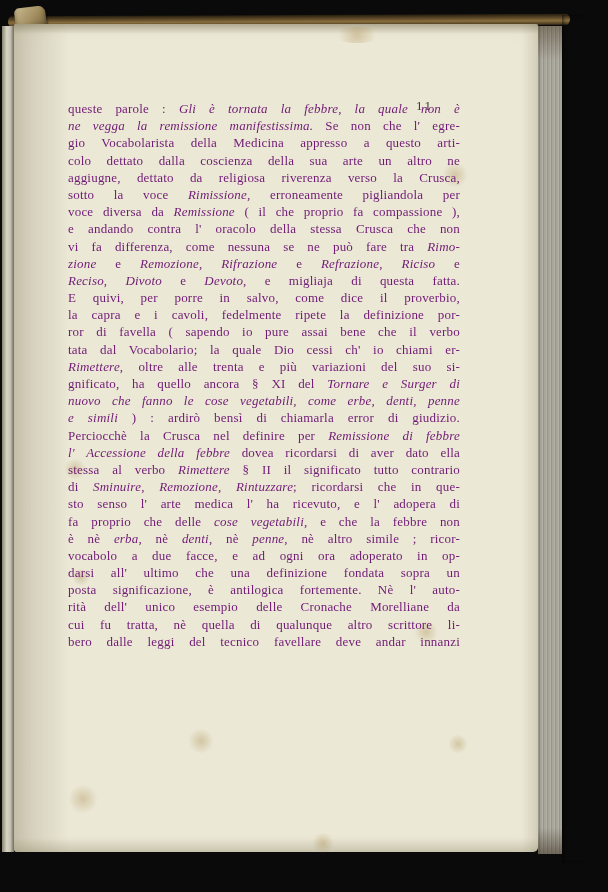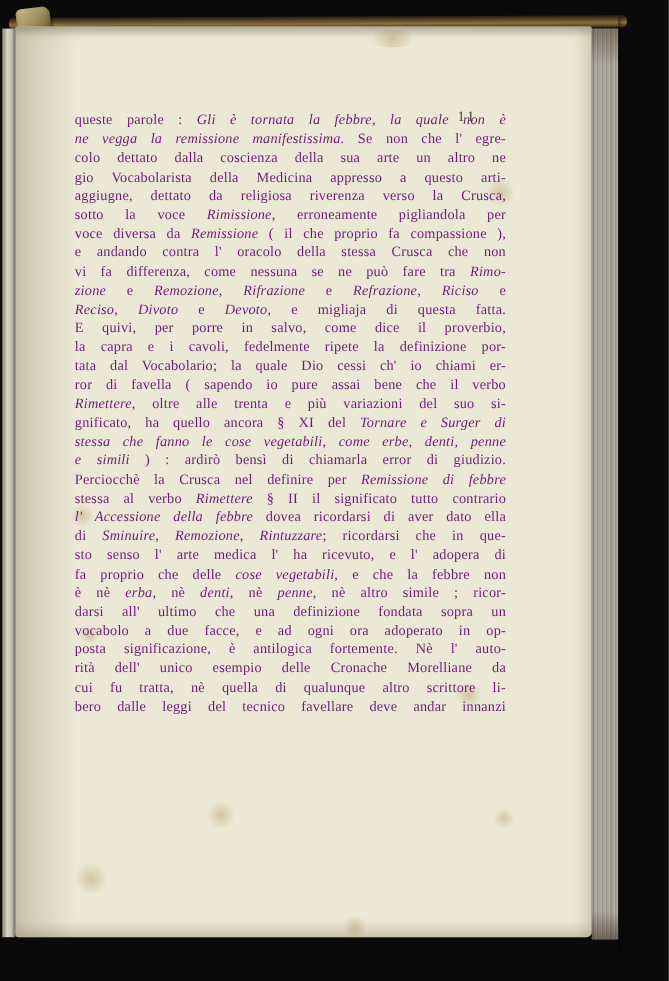--- a/index.html
+++ b/index.html
@@ -124,46 +124,46 @@
     <div class="spot s5"></div>
     <div class="spot s6"></div>
     <div class="spot s7"></div>
     <div class="spot s8"></div>
     <div class="spot s9"></div>
 
     <div class="page-number">11</div>
     <div class="text-block">
         <div class="line"><span>queste parole : </span><span class="it">Gli è tornata la febbre, la quale non è</span></div>
         <div class="line"><span class="it">ne vegga la remissione manifestissima.</span><span> Se non che l' egre-</span></div>
+        <div class="line"><span>gio Vocabolarista della Medicina appresso a questo arti-</span></div>
         <div class="line"><span>colo dettato dalla coscienza della sua arte un altro ne</span></div>
-        <div class="line"><span>gio Vocabolarista della Medicina appresso a questo arti-</span></div>
         <div class="line"><span>aggiugne, dettato da religiosa riverenza verso la Crusca,</span></div>
         <div class="line"><span>sotto la voce </span><span class="it">Rimissione</span><span>, erroneamente pigliandola per</span></div>
         <div class="line"><span>voce diversa da </span><span class="it">Remissione</span><span> ( il che proprio fa compassione ),</span></div>
         <div class="line"><span>e andando contra l' oracolo della stessa Crusca che non</span></div>
         <div class="line"><span>vi fa differenza, come nessuna se ne può fare tra </span><span class="it">Rimo-</span></div>
         <div class="line"><span class="it">zione</span><span> e </span><span class="it">Remozione</span><span>, </span><span class="it">Rifrazione</span><span> e </span><span class="it">Refrazione</span><span>, </span><span class="it">Riciso</span><span> e</span></div>
         <div class="line"><span class="it">Reciso</span><span>, </span><span class="it">Divoto</span><span> e </span><span class="it">Devoto</span><span>, e migliaja di questa fatta.</span></div>
         <div class="line"><span>E quivi, per porre in salvo, come dice il proverbio,</span></div>
         <div class="line"><span>la capra e i cavoli, fedelmente ripete la definizione por-</span></div>
+        <div class="line"><span>ror di favella ( sapendo io pure assai bene che il verbo</span></div>
         <div class="line"><span>tata dal Vocabolario; la quale Dio cessi ch' io chiami er-</span></div>
-        <div class="line"><span>ror di favella ( sapendo io pure assai bene che il verbo</span></div>
         <div class="line"><span class="it">Rimettere</span><span>, oltre alle trenta e più variazioni del suo si-</span></div>
         <div class="line"><span>gnificato, ha quello ancora § XI del </span><span class="it">Tornare e Surger di</span></div>
-        <div class="line"><span class="it">stessa che fanno le cose vegetabili, come erbe, denti, penne</span></div>
+        <div class="line"><span class="it">nuovo che fanno le cose vegetabili, come erbe, denti, penne</span></div>
         <div class="line"><span class="it">e simili</span><span> ) : ardirò bensì di chiamarla error di giudizio.</span></div>
         <div class="line"><span>Perciocchè la Crusca nel definire per </span><span class="it">Remissione di febbre</span></div>
+        <div class="line"><span class="it">l' Accessione della febbre</span><span> dovea ricordarsi di aver dato ella</span></div>
         <div class="line"><span>stessa al verbo </span><span class="it">Rimettere</span><span> § II il significato tutto contrario</span></div>
-        <div class="line"><span class="it">l' Accessione della febbre</span><span> dovea ricordarsi di aver dato ella</span></div>
         <div class="line"><span>di </span><span class="it">Sminuire</span><span>, </span><span class="it">Remozione</span><span>, </span><span class="it">Rintuzzare</span><span>; ricordarsi che in que-</span></div>
         <div class="line"><span>sto senso l' arte medica l' ha ricevuto, e l' adopera di</span></div>
         <div class="line"><span>fa proprio che delle </span><span class="it">cose vegetabili</span><span>, e che la febbre non</span></div>
         <div class="line"><span>è nè </span><span class="it">erba</span><span>, nè </span><span class="it">denti</span><span>, nè </span><span class="it">penne</span><span>, nè altro simile ; ricor-</span></div>
+        <div class="line"><span>vocabolo a due facce, e ad ogni ora adoperato in op-</span></div>
         <div class="line"><span>darsi all' ultimo che una definizione fondata sopra un</span></div>
-        <div class="line"><span>vocabolo a due facce, e ad ogni ora adoperato in op-</span></div>
         <div class="line"><span>posta significazione, è antilogica fortemente. Nè l' auto-</span></div>
         <div class="line"><span>rità dell' unico esempio delle Cronache Morelliane da</span></div>
         <div class="line"><span>cui fu tratta, nè quella di qualunque altro scrittore li-</span></div>
         <div class="line"><span>bero dalle leggi del tecnico favellare deve andar innanzi</span></div>
       </div>
   </div>
 
   <div class="fore-edge"></div>
   <div class="marble"></div>
 </div>

